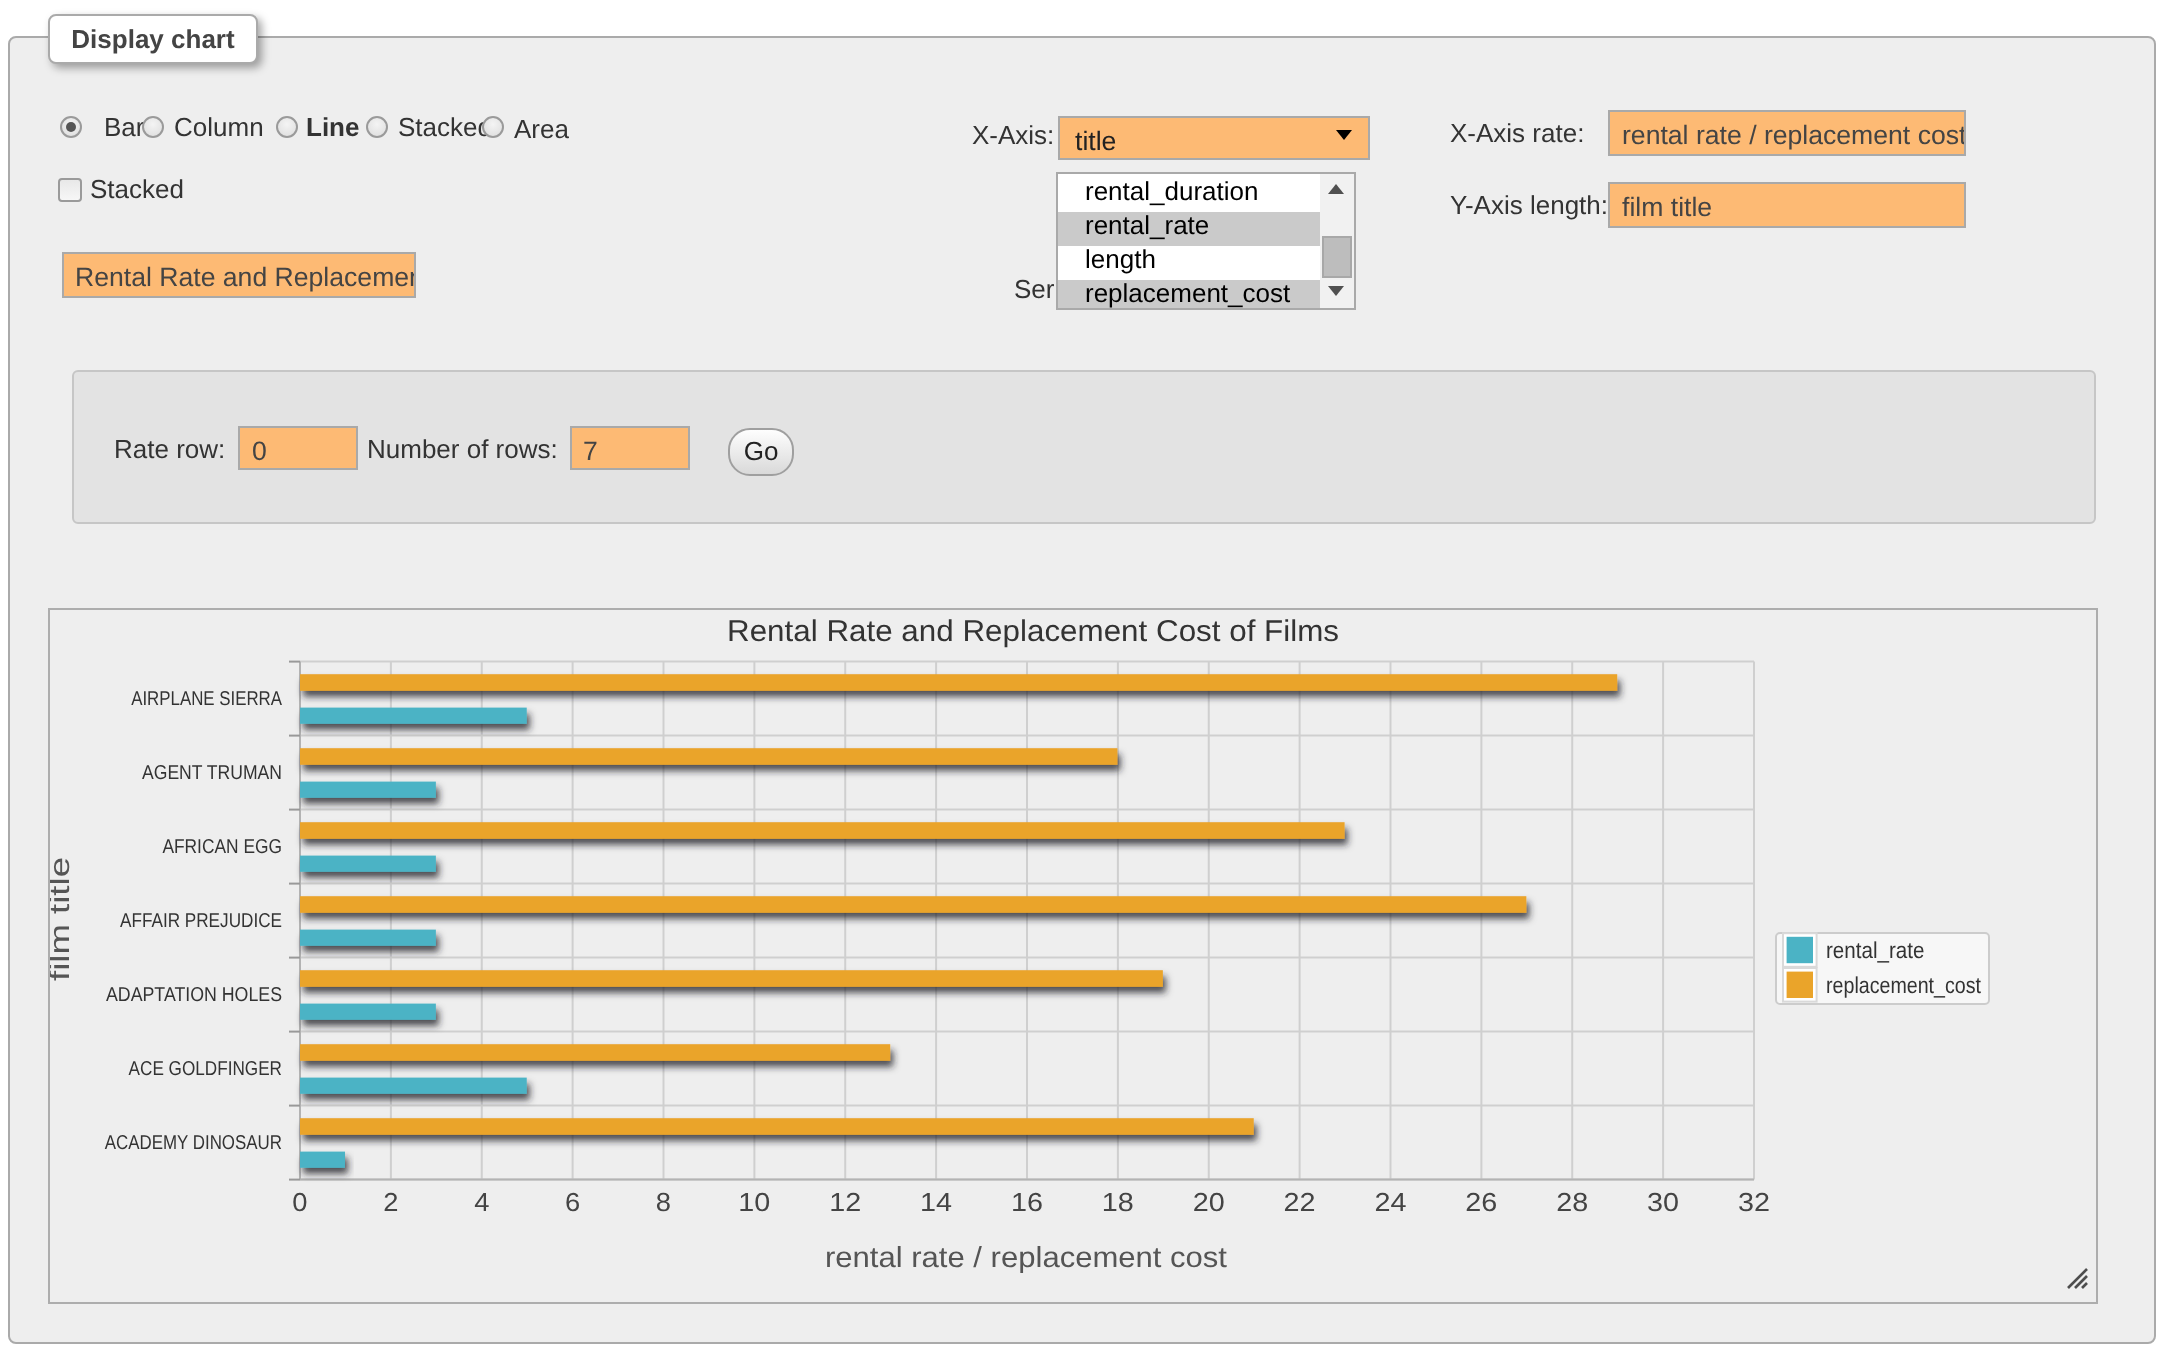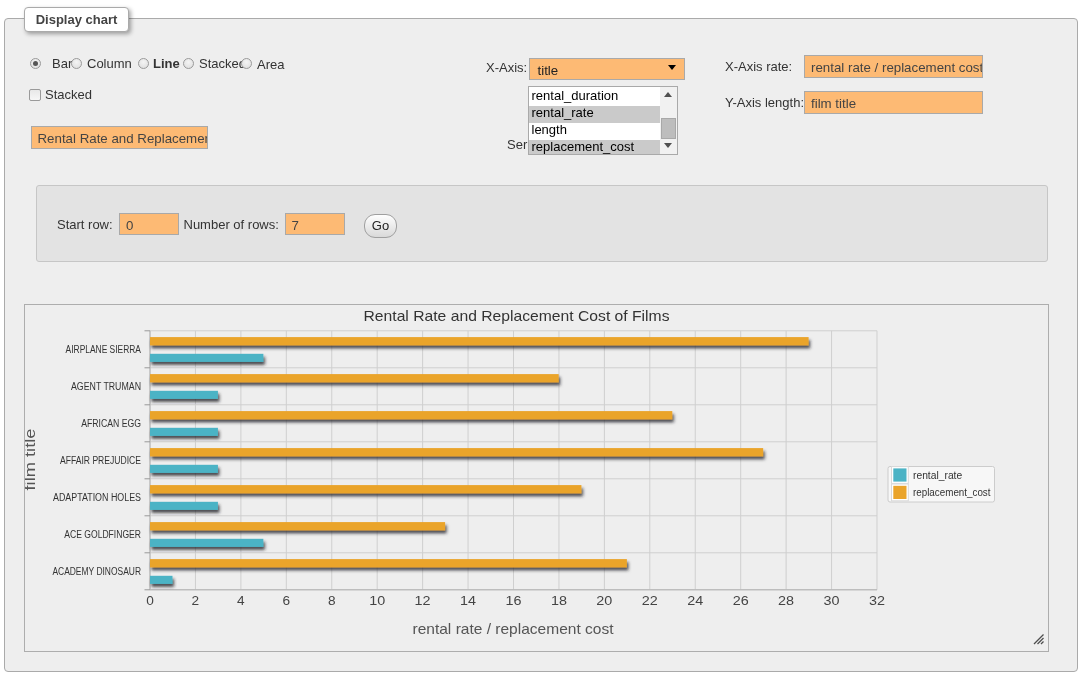--- a/index.html
+++ b/index.html
@@ -6,21 +6,21 @@
 .lbl{position:absolute;font-size:13px;color:#333;white-space:nowrap;}
 .fieldset{position:absolute;left:4px;top:18px;width:1072px;height:652px;background:#eee;border:1px solid #aaa;border-radius:4px;}
 .legendbox{position:absolute;left:24px;top:7px;height:23px;width:103px;background:#fff;border:1px solid #aaa;border-radius:4px;box-shadow:2px 2px 4px rgba(0,0,0,0.35);font-size:13px;font-weight:bold;color:#444;text-align:center;line-height:24px;white-space:nowrap;}
 .radio{position:absolute;width:9px;height:9px;border:1px solid #9a9a9a;border-radius:50%;background:radial-gradient(circle at 50% 35%,#f4f4f4,#dcdcdc);}
 .radio.sel::after{content:"";position:absolute;left:2px;top:2px;width:5px;height:5px;border-radius:50%;background:#555;}
 .checkbox{position:absolute;width:10px;height:10px;border:1px solid #9a9a9a;border-radius:2px;background:linear-gradient(#e8e8e8,#f7f7f7);}
 .tinput{position:absolute;background:#fdba74;border:1px solid #a9a9a9;font-size:13.3px;color:#444;white-space:nowrap;overflow:hidden;line-height:19px;}
 .toolbar{position:absolute;left:36px;top:185px;width:1010px;height:75px;background:#e3e3e3;border:1px solid #c6c6c6;border-radius:3px;}
 .gobtn{position:absolute;left:364px;top:214px;width:31px;height:22px;border:1px solid #9f9f9f;border-radius:11px;background:linear-gradient(#fefefe,#d9d9d9);font-size:13px;color:#222;text-align:center;line-height:21px;}
 .chartbox{position:absolute;left:24px;top:304px;width:1023px;height:346px;background:#eee;border:1px solid #adadad;}
-.sel-item{height:17px;line-height:14.5px;font-size:13px;color:#000;padding-left:3px;white-space:nowrap;}
+.sel-item{height:17px;line-height:14.5px;font-size:13px;color:#000;padding-left:14px;white-space:nowrap;}
 .sel-item.on{background:#cacaca;}
 </style></head>
 <body>
 <div class="fieldset"></div>
 <div class="legendbox">Display chart</div>
 
 <div class="radio sel" style="left:30px;top:57.5px;"></div>
 <div class="lbl" style="left:52px;top:55.5px;">Bar</div>
 <div class="radio" style="left:71px;top:57.5px;"></div>
 <div class="lbl" style="left:87px;top:55.5px;">Column</div>
@@ -54,21 +54,21 @@
     <div class="abs" style="left:1.5px;top:31px;width:13px;height:19px;background:#bdbdbd;border:0.5px solid #a8a8a8;"></div>
   </div>
 </div>
 
 <div class="lbl" style="left:725px;top:59px;">X-Axis rate:</div>
 <div class="tinput" style="left:804px;top:55px;width:171px;height:19px;padding:2px 0 0 6px;">rental rate / replacement cost</div>
 <div class="lbl" style="left:725px;top:95px;">Y-Axis length:</div>
 <div class="tinput" style="left:804px;top:91px;width:171px;height:19px;padding:2px 0 0 6px;">film title</div>
 
 <div class="toolbar"></div>
-<div class="lbl" style="left:57px;top:217px;">Start row:</div>
+<div class="lbl" style="left:57px;top:217px;">Rate row:</div>
 <div class="tinput" style="left:119px;top:213px;width:52px;height:18px;padding:2px 0 0 6px;">0</div>
 <div class="lbl" style="left:183.5px;top:217px;">Number of rows:</div>
 <div class="tinput" style="left:284.5px;top:213px;width:52px;height:18px;padding:2px 0 0 6px;">7</div>
 <div class="gobtn">Go</div>
 
 <div class="chartbox"></div>
 <svg width="1023" height="346" viewBox="0 0 1023 346" style="position:absolute;left:25px;top:305px;font-family:'Liberation Sans',sans-serif;">
 <defs>
       <filter id="bsh" x="-20%" y="-60%" width="140%" height="260%">
         <feDropShadow dx="1.5" dy="3" stdDeviation="1.8" flood-color="#222228" flood-opacity="0.78"></feDropShadow>

